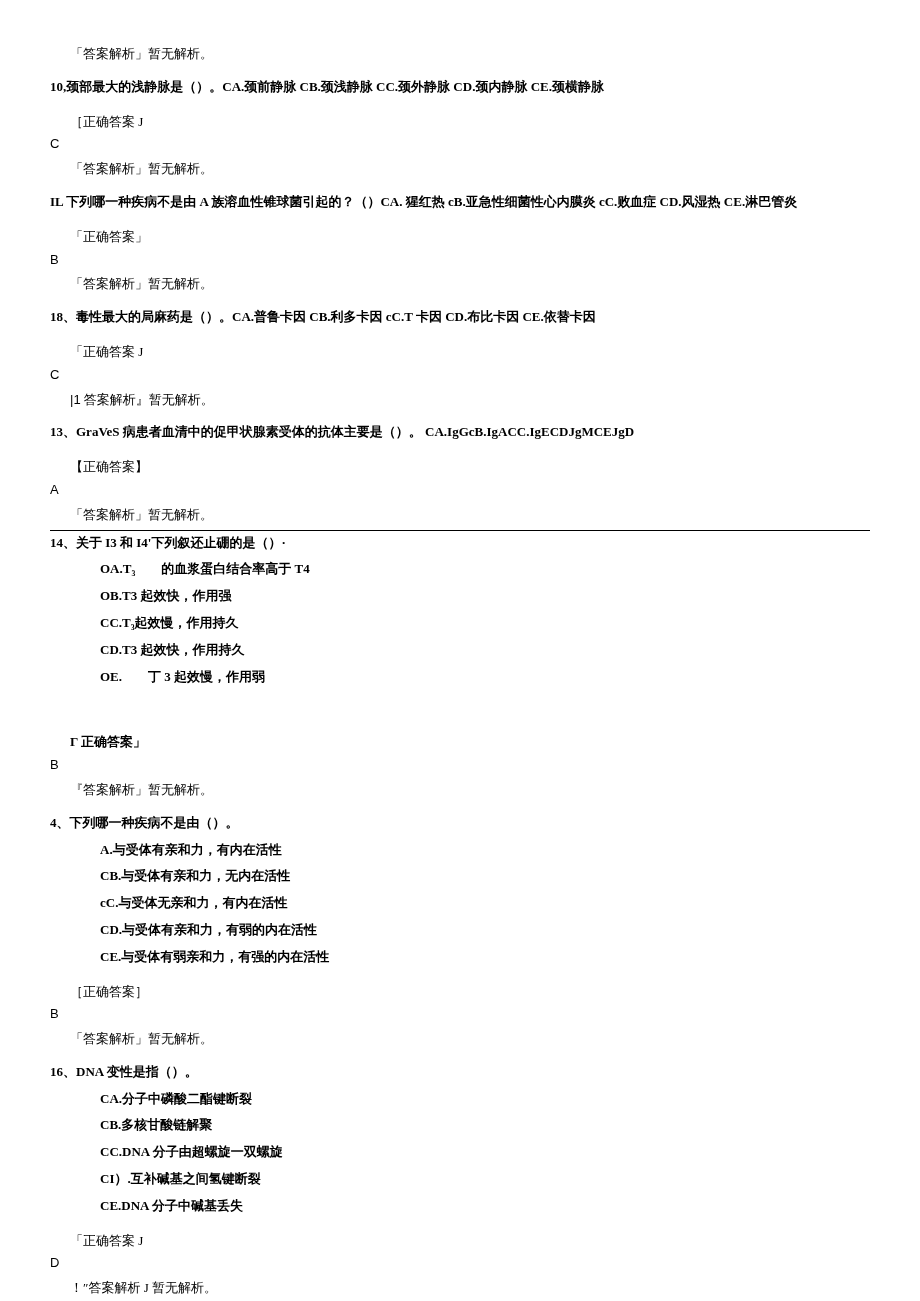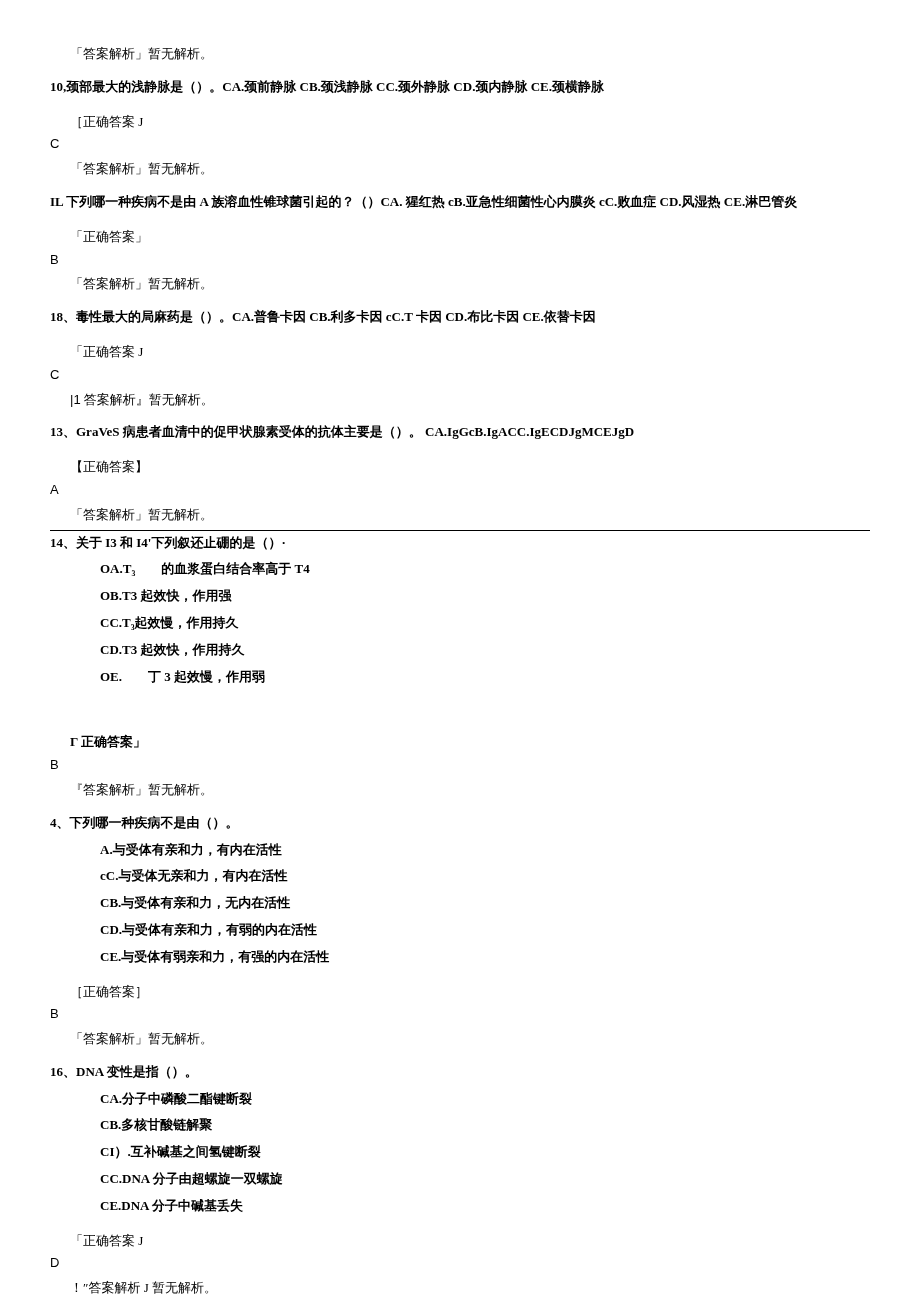--- a/index.html
+++ b/index.html
@@ -98,37 +98,37 @@
 </div>
 <div class="answer-label bold">Γ 正确答案」</div>
 <div class="answer-letter">B</div>
 <div class="analysis">『答案解析」暂无解析。</div>
 
 <div class="question">
   <span class="q-num">4、</span><span class="q-text">下列哪一种疾病不是由（）。</span>
 </div>
 <div class="options-block">
   <div class="opt-row">A.与受体有亲和力，有内在活性</div>
+  <div class="opt-row">CB.与受体有亲和力，无内在活性</div>
   <div class="opt-row">cC.与受体无亲和力，有内在活性</div>
-  <div class="opt-row">CB.与受体有亲和力，无内在活性</div>
   <div class="opt-row">CD.与受体有亲和力，有弱的内在活性</div>
   <div class="opt-row">CE.与受体有弱亲和力，有强的内在活性</div>
 </div>
 <div class="answer-label">［正确答案］</div>
 <div class="answer-letter">B</div>
 <div class="analysis">「答案解析」暂无解析。</div>
 
 <div class="question">
   <span class="q-num">16、</span><span class="q-text">DNA 变性是指（）。</span>
 </div>
 <div class="options-block">
   <div class="opt-row">CA.分子中磷酸二酯键断裂</div>
   <div class="opt-row">CB.多核甘酸链解聚</div>
+  <div class="opt-row">CC.DNA 分子由超螺旋一双螺旋</div>
   <div class="opt-row">CI）.互补碱基之间氢键断裂</div>
-  <div class="opt-row">CC.DNA 分子由超螺旋一双螺旋</div>
   <div class="opt-row">CE.DNA 分子中碱基丢失</div>
 </div>
 <div class="answer-label">「正确答案 J</div>
 <div class="answer-letter">D</div>
 <div class="analysis">！″答案解析 J 暂无解析。</div>
 
 <div class="question">
   <span class="q-num">17、</span><span class="q-text">关于鸟氨酸循环的叙述，颈浅静脉（）。</span>
 </div>
 

